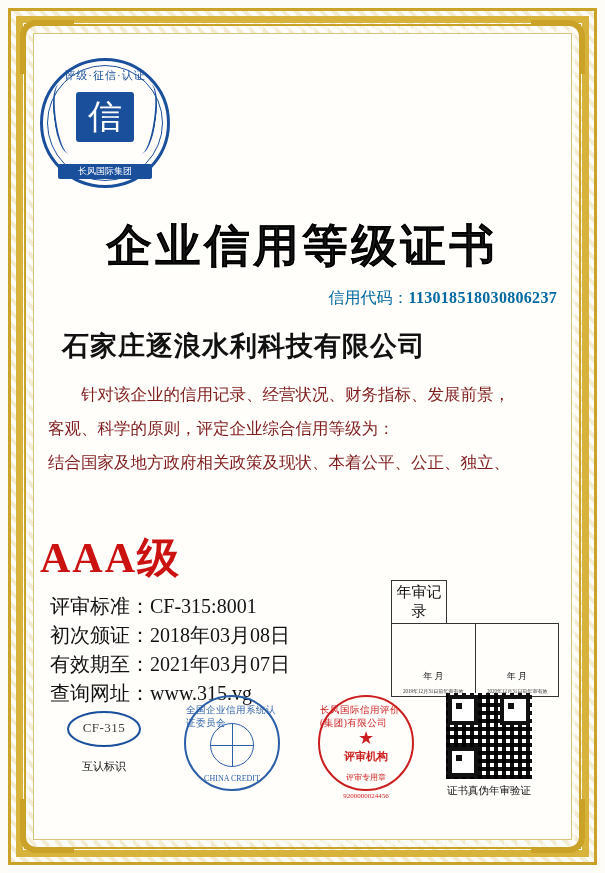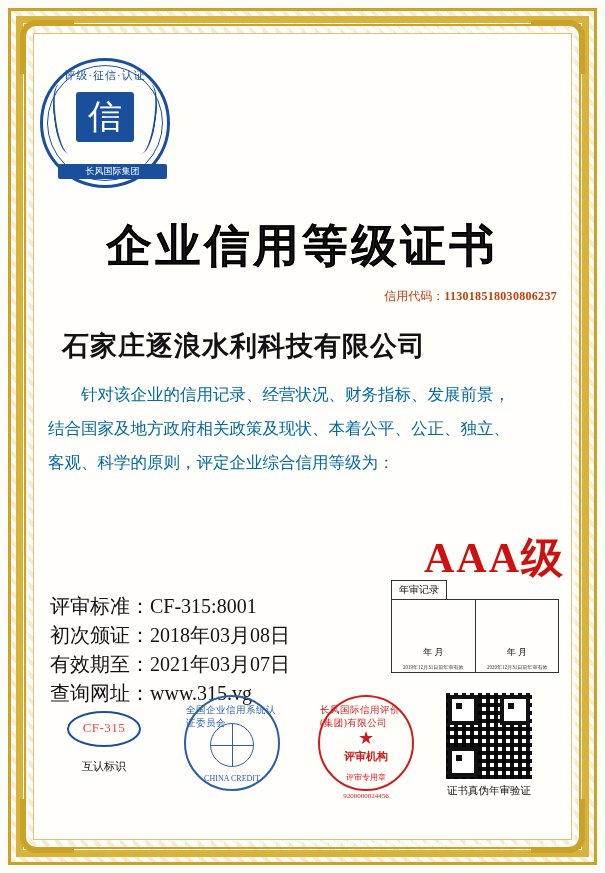--- a/index.html
+++ b/index.html
@@ -116,21 +116,21 @@
     color: #ffffff;
     font-size: 34px;
     line-height: 50px;
     text-align: center;
     font-family: "Liberation Serif", serif;
   }
   .emblem .banner {
     position: absolute;
     bottom: 9px;
     left: 18px;
-    width: 109px;
+    width: 94px;
     height: 15px;
     background: #1a4f9c;
     border-radius: 2px;
     color: #fff;
     font-size: 9px;
     line-height: 15px;
     text-align: center;
   }
   .emblem .wheat-l, .emblem .wheat-r {
     position: absolute;
@@ -154,22 +154,22 @@
     font-weight: bold;
     color: #1a1a1a;
     font-family: "Liberation Serif", serif;
     -webkit-text-stroke: 0.4px #000;
   }
 
   .credit-code {
     position: absolute;
     top: 248px;
     right: 8px;
-    font-size: 12px;
-    color: #c2410c;
+    font-size: 16px;
+    color: #0369a1;
     font-family: "Liberation Serif", serif;
   }
   .credit-code b { font-weight: bold; letter-spacing: 0.3px; }
 
   .company-name {
     position: absolute;
     top: 288px;
     left: 22px;
     font-size: 27px;
     font-weight: bold;
@@ -177,32 +177,32 @@
     color: #111;
   }
 
   .body-text {
     position: absolute;
     top: 338px;
     left: 8px;
     right: 6px;
     font-size: 16.5px;
     line-height: 34px;
-    color: #0369a1;
+    color: #7f1d1d;
     text-align: justify;
     text-indent: 0;
   }
   .body-text p { margin: 0; }
   .body-text p.first { text-indent: 33px; }
 
   .grade {
     position: absolute;
     top: 490px;
     left: 0; right: 0;
-    text-align: right;
+    text-align: left;
     color: #cc1111;
     font-size: 42px;
     font-weight: bold;
     letter-spacing: 2px;
     font-family: "Liberation Serif", serif;
   }
 
   .details {
     position: absolute;
     top: 552px;
@@ -213,21 +213,21 @@
   }
 
   
   .review-box {
     position: absolute;
     top: 540px;
     right: 6px;
     width: 168px;
   }
   .review-title {
-    font-size: 10px;
+    font-size: 15px;
     color: #111;
     border: 1px solid #333;
     border-bottom: none;
     padding: 2px 4px;
     width: 56px;
     box-sizing: border-box;
     text-align: center;
   }
   .review-grid {
     display: flex;
@@ -272,21 +272,21 @@
   }
   .seal-cf {
     left: 26px;
     top: 24px;
     width: 76px;
   }
   .seal-cf .oval {
     width: 70px; height: 32px;
     border: 2px solid #1a4f9c;
     border-radius: 50%;
-    color: #ef4444;
+    color: #404040;
     font-size: 13px;
     line-height: 30px;
     margin: 0 auto;
     letter-spacing: 0.5px;
   }
   .seal-cf .cap {
     font-size: 11px;
     margin-top: 12px;
     color: #111;
   }
@@ -427,22 +427,22 @@
     <div class="main-title">企业信用等级证书</div>
 
     <div class="credit-code">
       <span>信用代码：</span><b>113018518030806237</b>
     </div>
 
     <div class="company-name">石家庄逐浪水利科技有限公司</div>
 
     <div class="body-text">
       <p class="first">针对该企业的信用记录、经营状况、财务指标、发展前景，</p>
+      <p>客观、科学的原则，评定企业综合信用等级为：</p>
       <p>结合国家及地方政府相关政策及现状、本着公平、公正、独立、</p>
-      <p>客观、科学的原则，评定企业综合信用等级为：</p>
     </div>
 
     <div class="grade">AAA级</div>
 
     <div class="details">
       <div>评审标准：CF-315:8001</div>
       <div>初次颁证：2018年03月08日</div>
       <div>有效期至：2021年03月07日</div>
       <div>查询网址：www.315.vg</div>
     </div>

